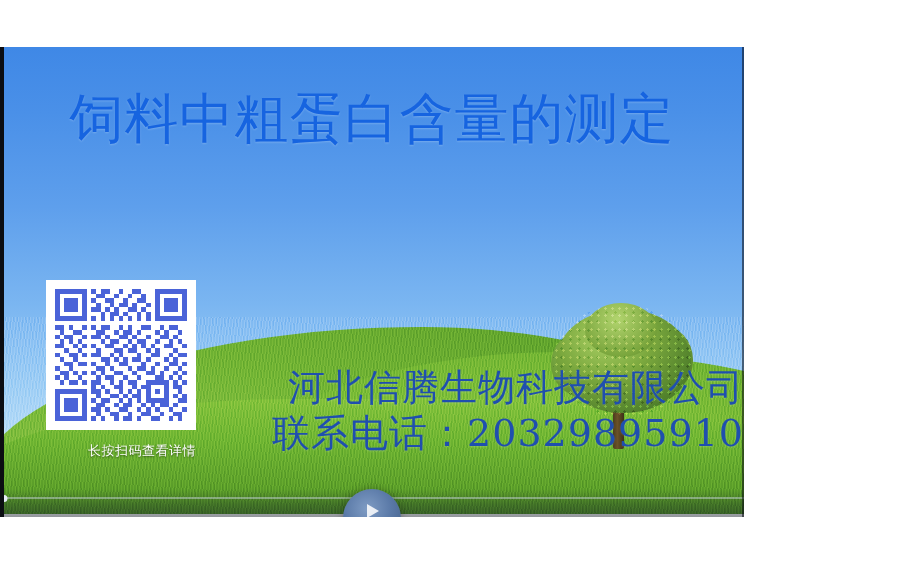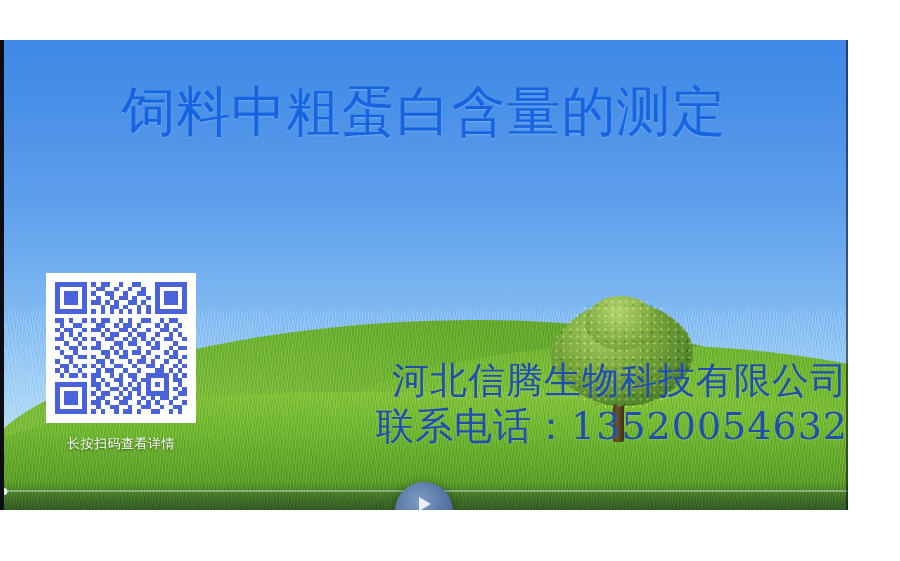--- a/index.html
+++ b/index.html
@@ -7,22 +7,22 @@
     width:900px;height:561px;
     background:#ffffff;
     font-family:"Liberation Sans", sans-serif;
     overflow:hidden;
     position:relative;
   }
 
   
   #video-player{
     position:absolute;
-    left:0px; top:40px;
-    width:848px; height:470px;
+    left:0px; top:47px;
+    width:744px; height:470px;
     overflow:hidden;
     background:#4a90e8;
   }
   
   #video-left-border{
     position:absolute;left:0;top:0;width:4px;height:100%;
     background:#0b0d12;z-index:40;
   }
   #video-right-border{
     position:absolute;right:0;top:0;width:2px;height:100%;
@@ -111,21 +111,21 @@
 
   
   #qr-block{position:absolute;left:46px;top:233px;width:150px;z-index:25;}
   #qr-card{
     width:150px;height:150px;background:#ffffff;
     padding:0;box-sizing:border-box;
     display:flex;align-items:center;justify-content:center;
   }
   #qr-matrix{width:132px;height:132px;display:block;}
   #qr-caption{
-    margin-top:12px;width:100%;text-align:center;
+    margin-top:12px;width:100%;text-align:right;
     color:#ffffff;font-size:13px;letter-spacing:.5px;
     font-family:"DejaVu Sans","Liberation Sans", sans-serif;
     text-shadow:0 1px 2px rgba(0,0,0,.55);
   }
 
   
   #contact-block{
     position:absolute;left:0;top:318px;width:100%;z-index:22;
     text-align:right;color:#1f4fae;
     font-family:"DejaVu Serif","Liberation Serif", serif;
@@ -447,21 +447,21 @@
           <rect x="25" y="28" width="1" height="1"></rect>
             <rect x="27" y="28" width="1" height="1"></rect>
         </g>
       </svg>
     </div>
     <div id="qr-caption">长按扫码查看详情</div>
   </div>
 
   <div id="contact-block">
     <div id="company-name">河北信腾生物科技有限公司</div>
-    <div id="contact-phone">联系电话：13520054632</div>
+    <div id="contact-phone">联系电话：20329895910</div>
   </div>
 
   <div id="controls-overlay">
     <div id="progress-track">
       <div id="progress-fill"></div>
     </div>
     <div id="progress-knob"></div>
   </div>
 
   <div id="play-button">

